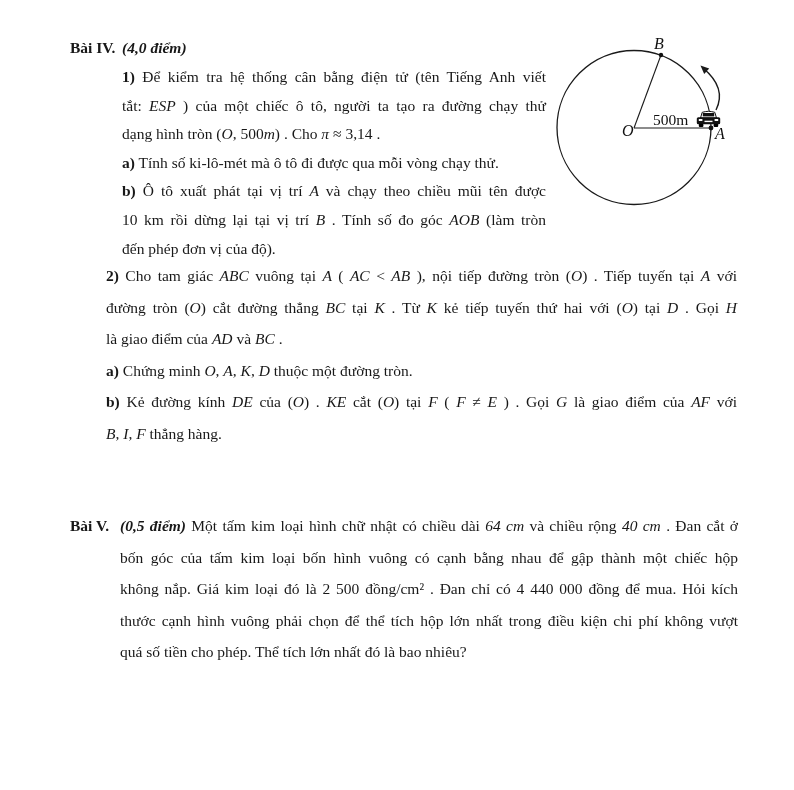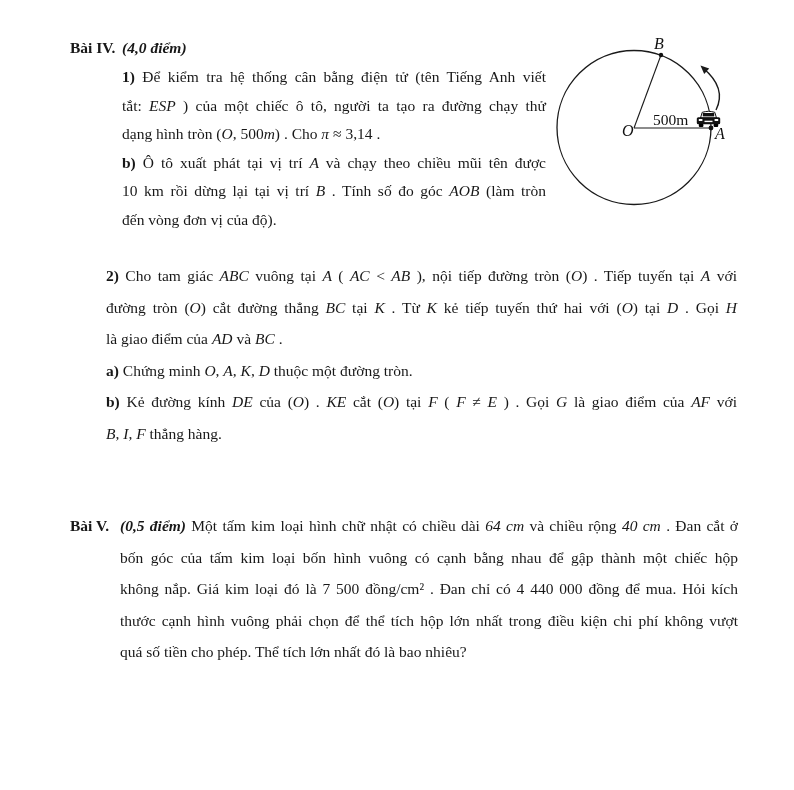--- a/index.html
+++ b/index.html
@@ -34,23 +34,24 @@
 <div class="page">
 
   <div class="title-line">
     <span class="prob-label">Bài IV.</span><span class="points">(4,0 điểm)</span>
   </div>
 
   <div class="s1">
     <div class="ln j"><b>1)</b> Để kiểm tra hệ thống cân bằng điện tử (tên Tiếng Anh viết</div>
     <div class="ln j">tắt: <i>ESP</i> ) của một chiếc ô tô, người ta tạo ra đường chạy thử</div>
     <div class="ln">dạng hình tròn (<i>O</i>, 500<i>m</i>) . Cho <i>π</i> ≈ 3,14 .</div>
+    <div class="ln"><b>a)</b> Tính số ki-lô-mét mà ô tô đi được qua mỗi vòng chạy thử.</div>
     <div class="ln j"><b>b)</b> Ô tô xuất phát tại vị trí <i>A</i> và chạy theo chiều mũi tên được</div>
     <div class="ln j">10 km rồi dừng lại tại vị trí <i>B</i> . Tính số đo góc <i>AOB</i> (làm tròn</div>
-    <div class="ln">đến vòng đơn vị của độ).</div>
+    <div class="ln">đến phép đơn vị của độ).</div>
   </div>
 
   <div class="figure">
     <svg width="246" height="215" viewBox="0 0 246 215">
 
       <circle cx="86" cy="97.5" r="77" fill="none" stroke="#1a1a1a" stroke-width="1.3"></circle>
 
       <line x1="86" y1="98" x2="163" y2="98" stroke="#1a1a1a" stroke-width="1.1"></line>
 
       <line x1="86" y1="98" x2="113" y2="25" stroke="#1a1a1a" stroke-width="1.1"></line>
@@ -87,21 +88,21 @@
     <div class="ln">là giao điểm của <i>AD</i> và <i>BC</i> .</div>
     <div class="ln"><b>a)</b> Chứng minh <i>O</i>, <i>A</i>, <i>K</i>, <i>D</i> thuộc một đường tròn.</div>
     <div class="ln j"><b>b)</b> Kẻ đường kính <i>DE</i> của (<i>O</i>) . <i>KE</i> cắt (<i>O</i>) tại <i>F</i> ( <i>F</i> ≠ <i>E</i> ) . Gọi <i>G</i> là giao điểm của <i>AF</i> với</div>
     <div class="ln"><i>B</i>, <i>I</i>, <i>F</i> thẳng hàng.</div>
   </div>
 
   <div class="p5-label">Bài V.</div>
   <div class="p5">
     <div class="ln j"><b><i>(0,5 điểm)</i></b> Một tấm kim loại hình chữ nhật có chiều dài <i>64 cm</i> và chiều rộng <i>40 cm</i> . Đan cắt ở</div>
     <div class="ln j">bốn góc của tấm kim loại bốn hình vuông có cạnh bằng nhau để gập thành một chiếc hộp</div>
-    <div class="ln j">không nắp. Giá kim loại đó là 7 500 đồng/cm² . Đan chỉ có 4 440 000 đồng để mua. Hỏi kích</div>
+    <div class="ln j">không nắp. Giá kim loại đó là 2 500 đồng/cm² . Đan chỉ có 4 440 000 đồng để mua. Hỏi kích</div>
     <div class="ln j">thước cạnh hình vuông phải chọn để thể tích hộp lớn nhất trong điều kiện chi phí không vượt</div>
     <div class="ln">quá số tiền cho phép. Thể tích lớn nhất đó là bao nhiêu?</div>
   </div>
 
   <div class="footer">
     <span class="orn">☙</span><span class="word">HẾT</span><span class="orn">❧</span>
   </div>
 
 </div>
 

